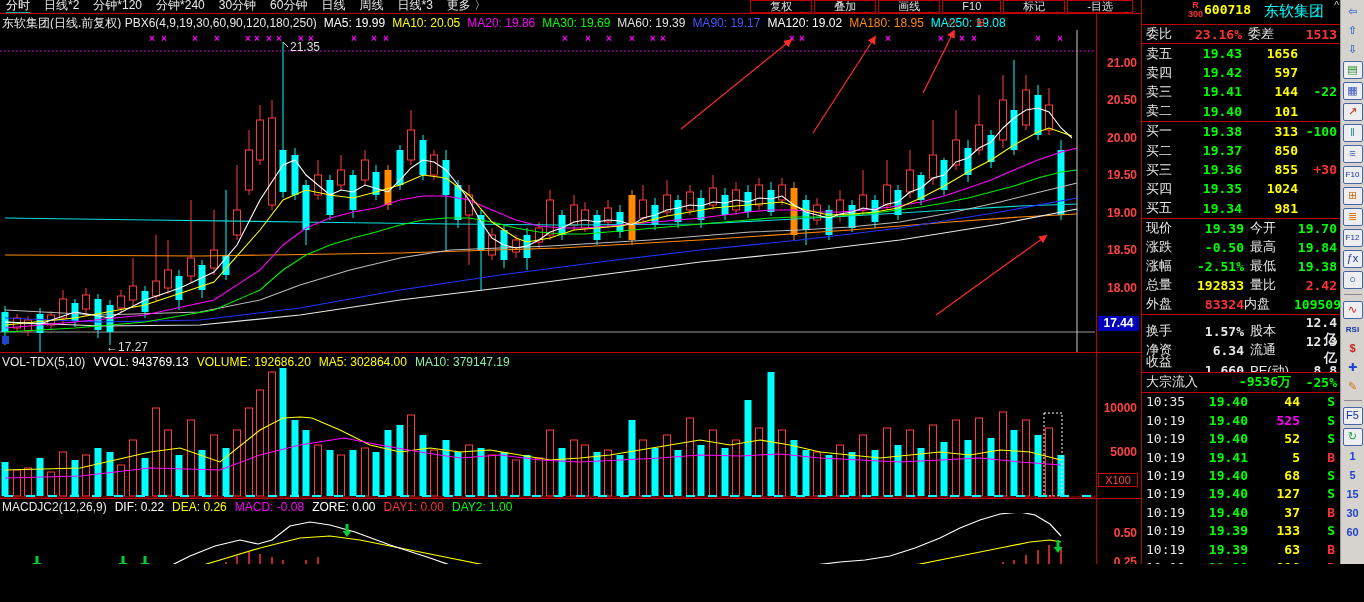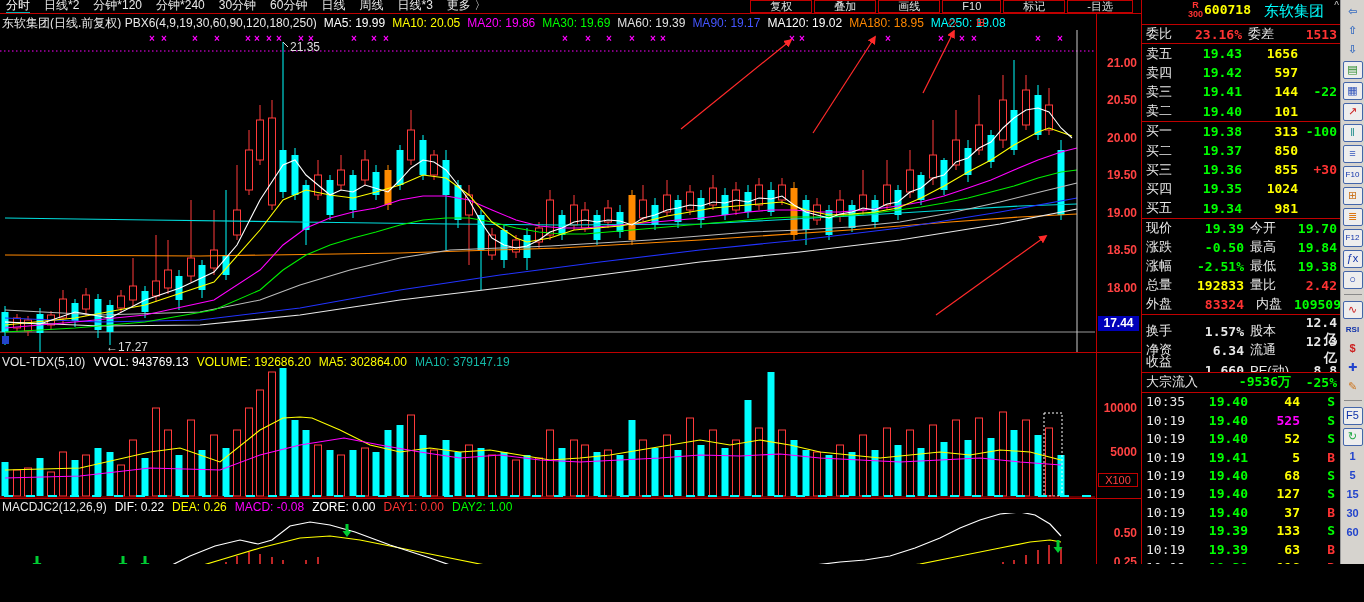--- a/index.html
+++ b/index.html
@@ -322,21 +322,21 @@
       <line x1="923" y1="63" x2="954" y2="1" stroke="#ff2a2a" stroke-width="1.2" marker-end="url(#arr)"></line>
       <line x1="936" y1="285" x2="1046" y2="206" stroke="#ff2a2a" stroke-width="1.2" marker-end="url(#arr)"></line>
       <line x1="283" y1="12" x2="288" y2="17" stroke="#dddddd"></line>
       <text x="290" y="21" fill="#dddddd" font-size="12">21.35</text>
       <text x="106" y="321" fill="#dddddd" font-size="12">←17.27</text>
       <rect x="2" y="306" width="7" height="8" fill="#2244cc"></rect>
       <line x1="1077" y1="0" x2="1077" y2="322" stroke="#cccccc" stroke-width="1"></line>
     </svg>
 
   <div class="hline" style="left:0;top:352px;width:1141px;"></div>
-  <div id="vol-header"><span style="color: rgb(232, 232, 232);">VOL-TDX(5,10)</span><span style="color: rgb(255, 255, 255);">VVOL: 943769.13</span><span style="color: rgb(255, 255, 0);">VOLUME: 192686.20</span><span style="color: rgb(255, 255, 0);">MA5: 302864.00</span><span style="color: #14b8a6;">MA10: 379147.19</span></div>
+  <div id="vol-header"><span style="color: rgb(232, 232, 232);">VOL-TDX(5,10)</span><span style="color: rgb(255, 255, 255);">VVOL: 943769.13</span><span style="color: rgb(255, 255, 0);">VOLUME: 192686.20</span><span style="color: rgb(255, 255, 0);">MA5: 302864.00</span><span style="color: #86efac;">MA10: 379147.19</span></div>
   <svg id="vol-svg" width="1097" height="145" style="top:355px;">
       <rect x="1.5" y="107" width="7" height="34" fill="#00ffff"></rect>
       <rect x="13.5" y="115" width="7" height="26" fill="#000" stroke="#ff3a3a"></rect>
       <rect x="24.5" y="113" width="7" height="28" fill="#000" stroke="#ff3a3a"></rect>
       <rect x="36.5" y="103" width="7" height="38" fill="#00ffff"></rect>
       <rect x="47.5" y="117" width="7" height="24" fill="#000" stroke="#ff3a3a"></rect>
       <rect x="59.5" y="97" width="7" height="44" fill="#000" stroke="#ff3a3a"></rect>
       <rect x="71.5" y="105" width="7" height="36" fill="#00ffff"></rect>
       <rect x="82.5" y="100" width="7" height="41" fill="#000" stroke="#ff3a3a"></rect>
       <rect x="94.5" y="93" width="7" height="48" fill="#00ffff"></rect>
@@ -692,21 +692,21 @@
         </div>
         <div class="st-row">
           <span class="lbl">总量</span>
           <span class="num mono y">192833</span>
           <span class="lbl" style="padding-left:6px;">量比</span>
           <span class="num mono r">2.42</span>
         </div>
         <div class="st-row">
           <span class="lbl">外盘</span>
           <span class="num mono r">83324</span>
-          <span class="lbl" style="text-align:center;">内盘</span>
+          <span class="lbl" style="">内盘</span>
           <span class="num mono g">109509</span>
         </div>
       </div>
     <div id="stats2-rows" class="qp-sec">
         <div class="st-row">
           <span class="lbl">换手</span>
           <span class="num mono w">1.57%</span>
           <span class="lbl" style="padding-left:6px;">股本</span>
           <span class="num mono w">12.4亿</span>
         </div>

